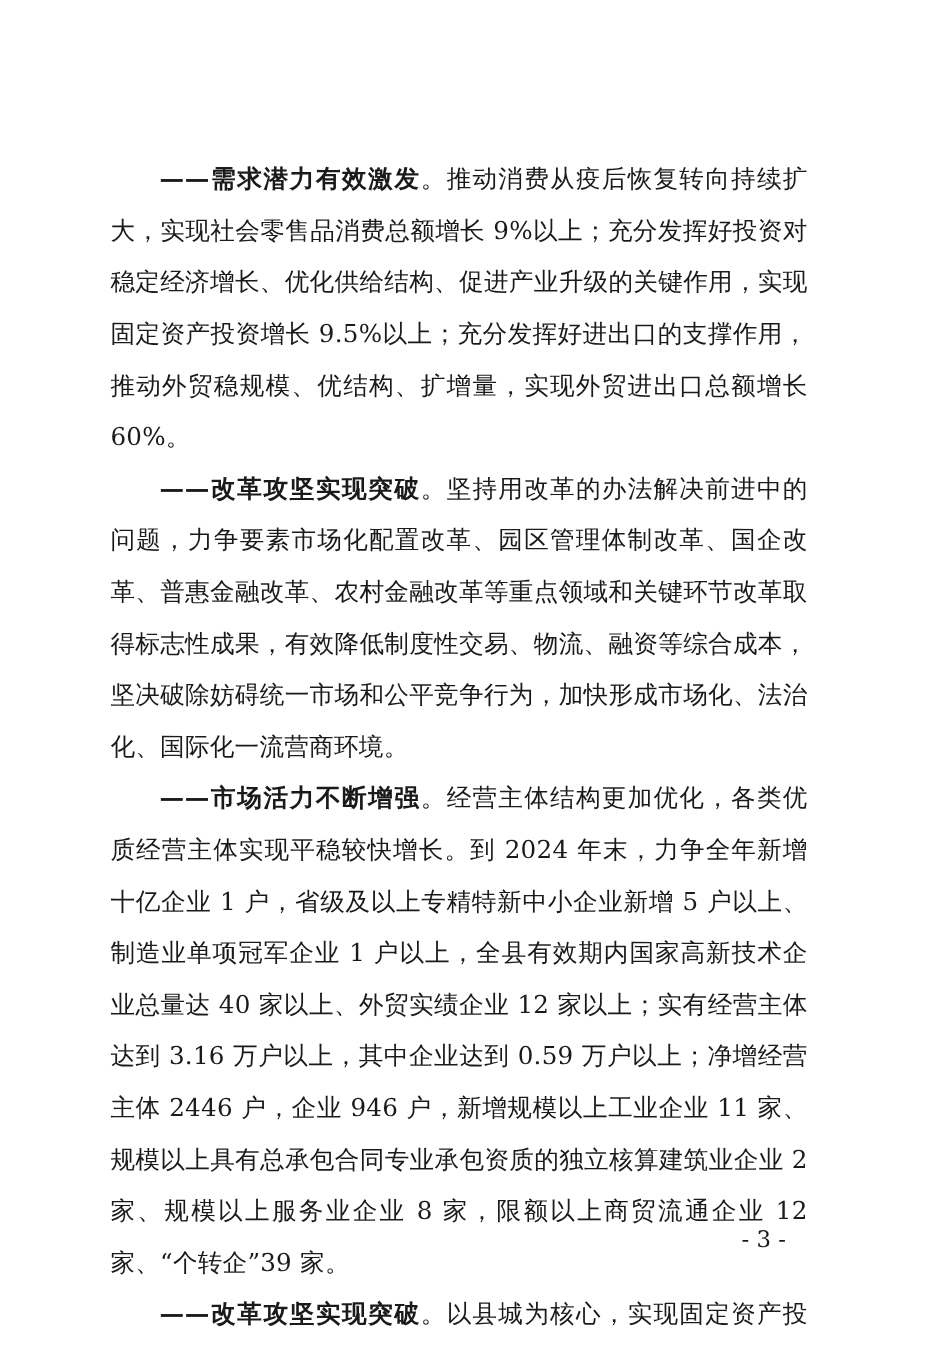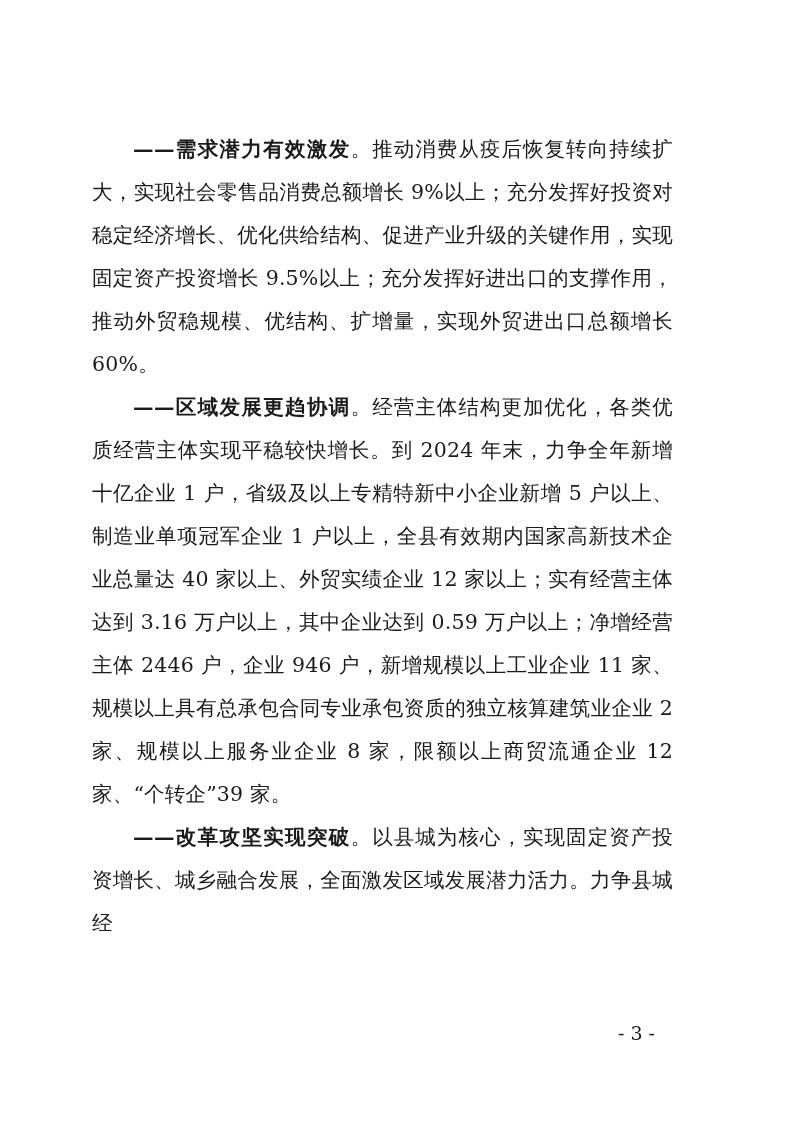--- a/index.html
+++ b/index.html
@@ -58,23 +58,26 @@
 </head>
 <body>
 
 <div class="page">
   <div class="doc-body">
 
     <p class="para">
       <span class="lead">——需求潜力有效激发</span><span>。推动消费从疫后恢复转向持续扩大，实现社会零售品消费总额增长 9%以上；充分发挥好投资对稳定经济增长、优化供给结构、促进产业升级的关键作用，实现固定资产投资增长 9.5%以上；充分发挥好进出口的支撑作用，推动外贸稳规模、优结构、扩增量，实现外贸进出口总额增长 60%。</span>
     </p>
 
+    <p class="para">
+      <span class="lead">——改革攻坚实现突破</span><span>。坚持用改革的办法解决前进中的问题，力争要素市场化配置改革、园区管理体制改革、国企改革、普惠金融改革、农村金融改革等重点领域和关键环节改革取得标志性成果，有效降低制度性交易、物流、融资等综合成本，坚决破除妨碍统一市场和公平竞争行为，加快形成市场化、法治化、国际化一流营商环境。</span>
+    </p>
 
     <p class="para">
-      <span class="lead">——区域发展更趋协调</span><span>。经营主体结构更加优化，各类优质经营主体实现平稳较快增长。到 2024 年末，力争全年新增十亿企业 1 户，省级及以上专精特新中小企业新增 5 户以上、制造业单项冠军企业 1 户以上，全县有效期内国家高新技术企业总量达 40 家以上、外贸实绩企业 12 家以上；实有经营主体达到 3.16 万户以上，其中企业达到 0.59 万户以上；净增经营主体 2446 户，企业 946 户，新增规模以上工业企业 11 家、规模以上具有总承包合同专业承包资质的独立核算建筑业企业 2 家、规模以上服务业企业 8 家，限额以上商贸流通企业 12 家、“个转企”39 家。</span>
+      <span class="lead">——市场活力不断增强</span><span>。经营主体结构更加优化，各类优质经营主体实现平稳较快增长。到 2024 年末，力争全年新增十亿企业 1 户，省级及以上专精特新中小企业新增 5 户以上、制造业单项冠军企业 1 户以上，全县有效期内国家高新技术企业总量达 40 家以上、外贸实绩企业 12 家以上；实有经营主体达到 3.16 万户以上，其中企业达到 0.59 万户以上；净增经营主体 2446 户，企业 946 户，新增规模以上工业企业 11 家、规模以上具有总承包合同专业承包资质的独立核算建筑业企业 2 家、规模以上服务业企业 8 家，限额以上商贸流通企业 12 家、“个转企”39 家。</span>
     </p>
 
     <p class="para">
       <span class="lead">——改革攻坚实现突破</span><span>。以县城为核心，实现固定资产投资增长、城乡融合发展，全面激发区域发展潜力活力。力争县城经</span>
     </p>
 
   </div>
 
   <div class="page-number">
     <span class="pn-inner">- 3 -</span>

